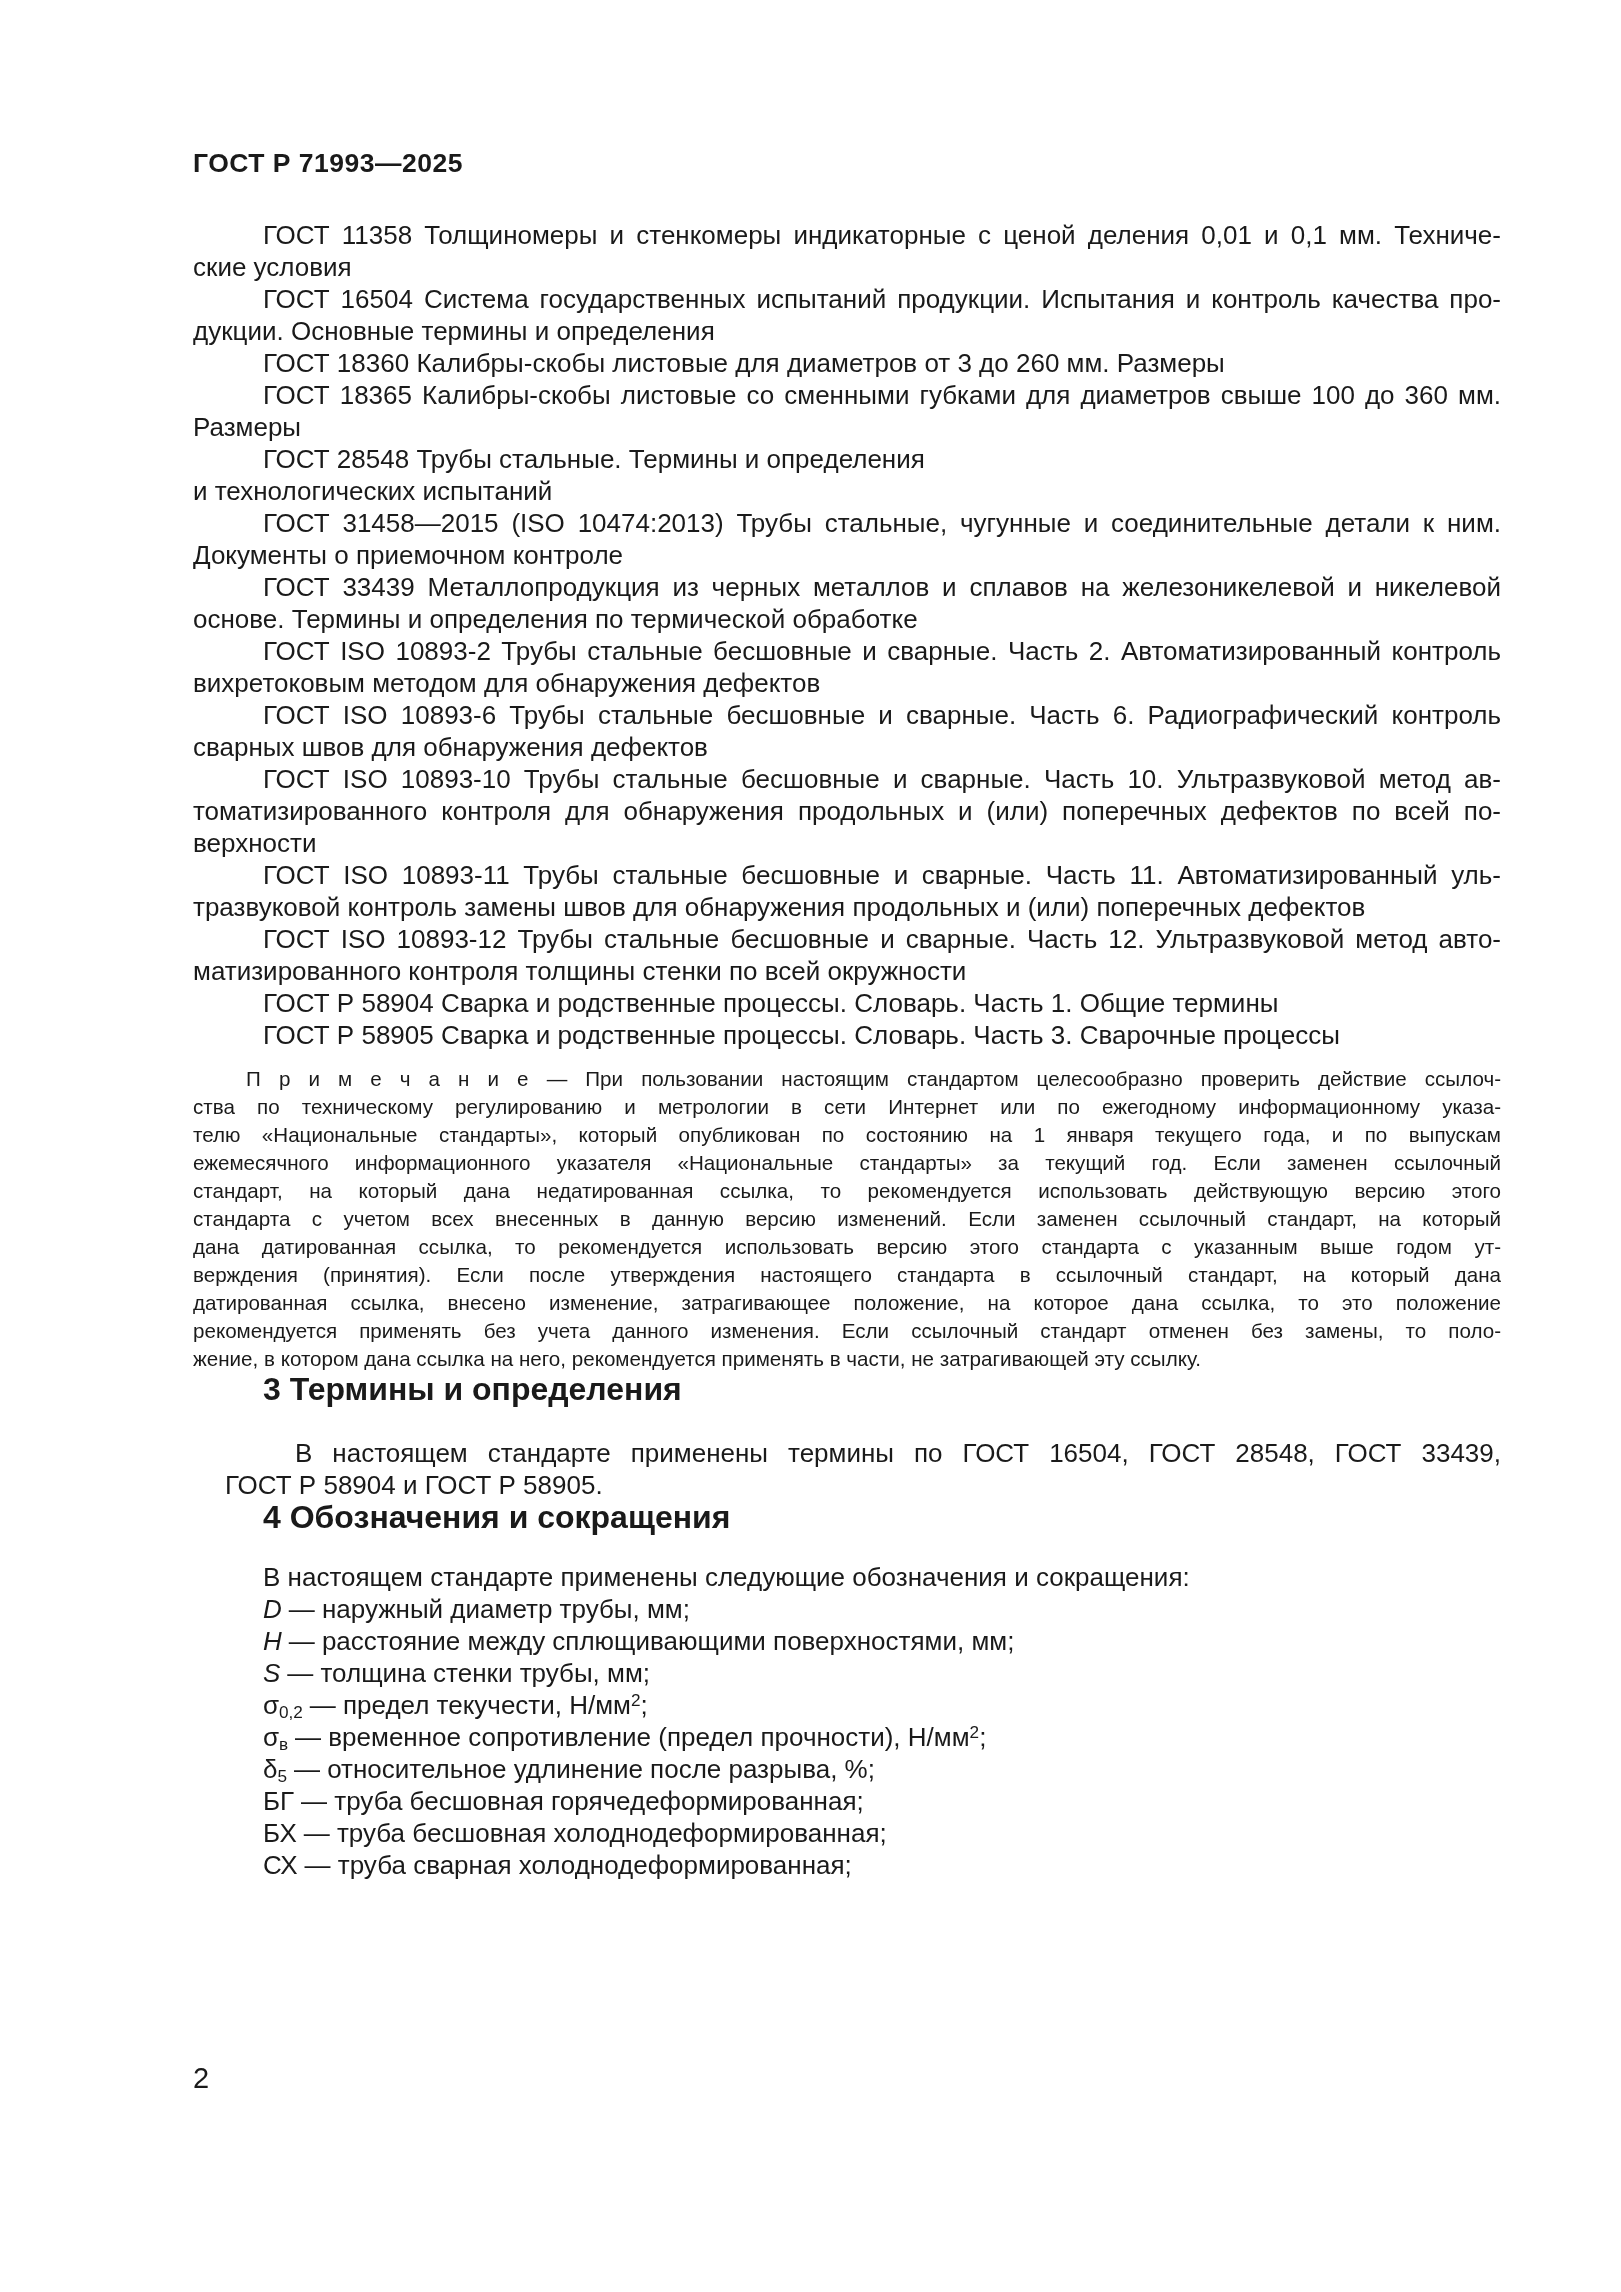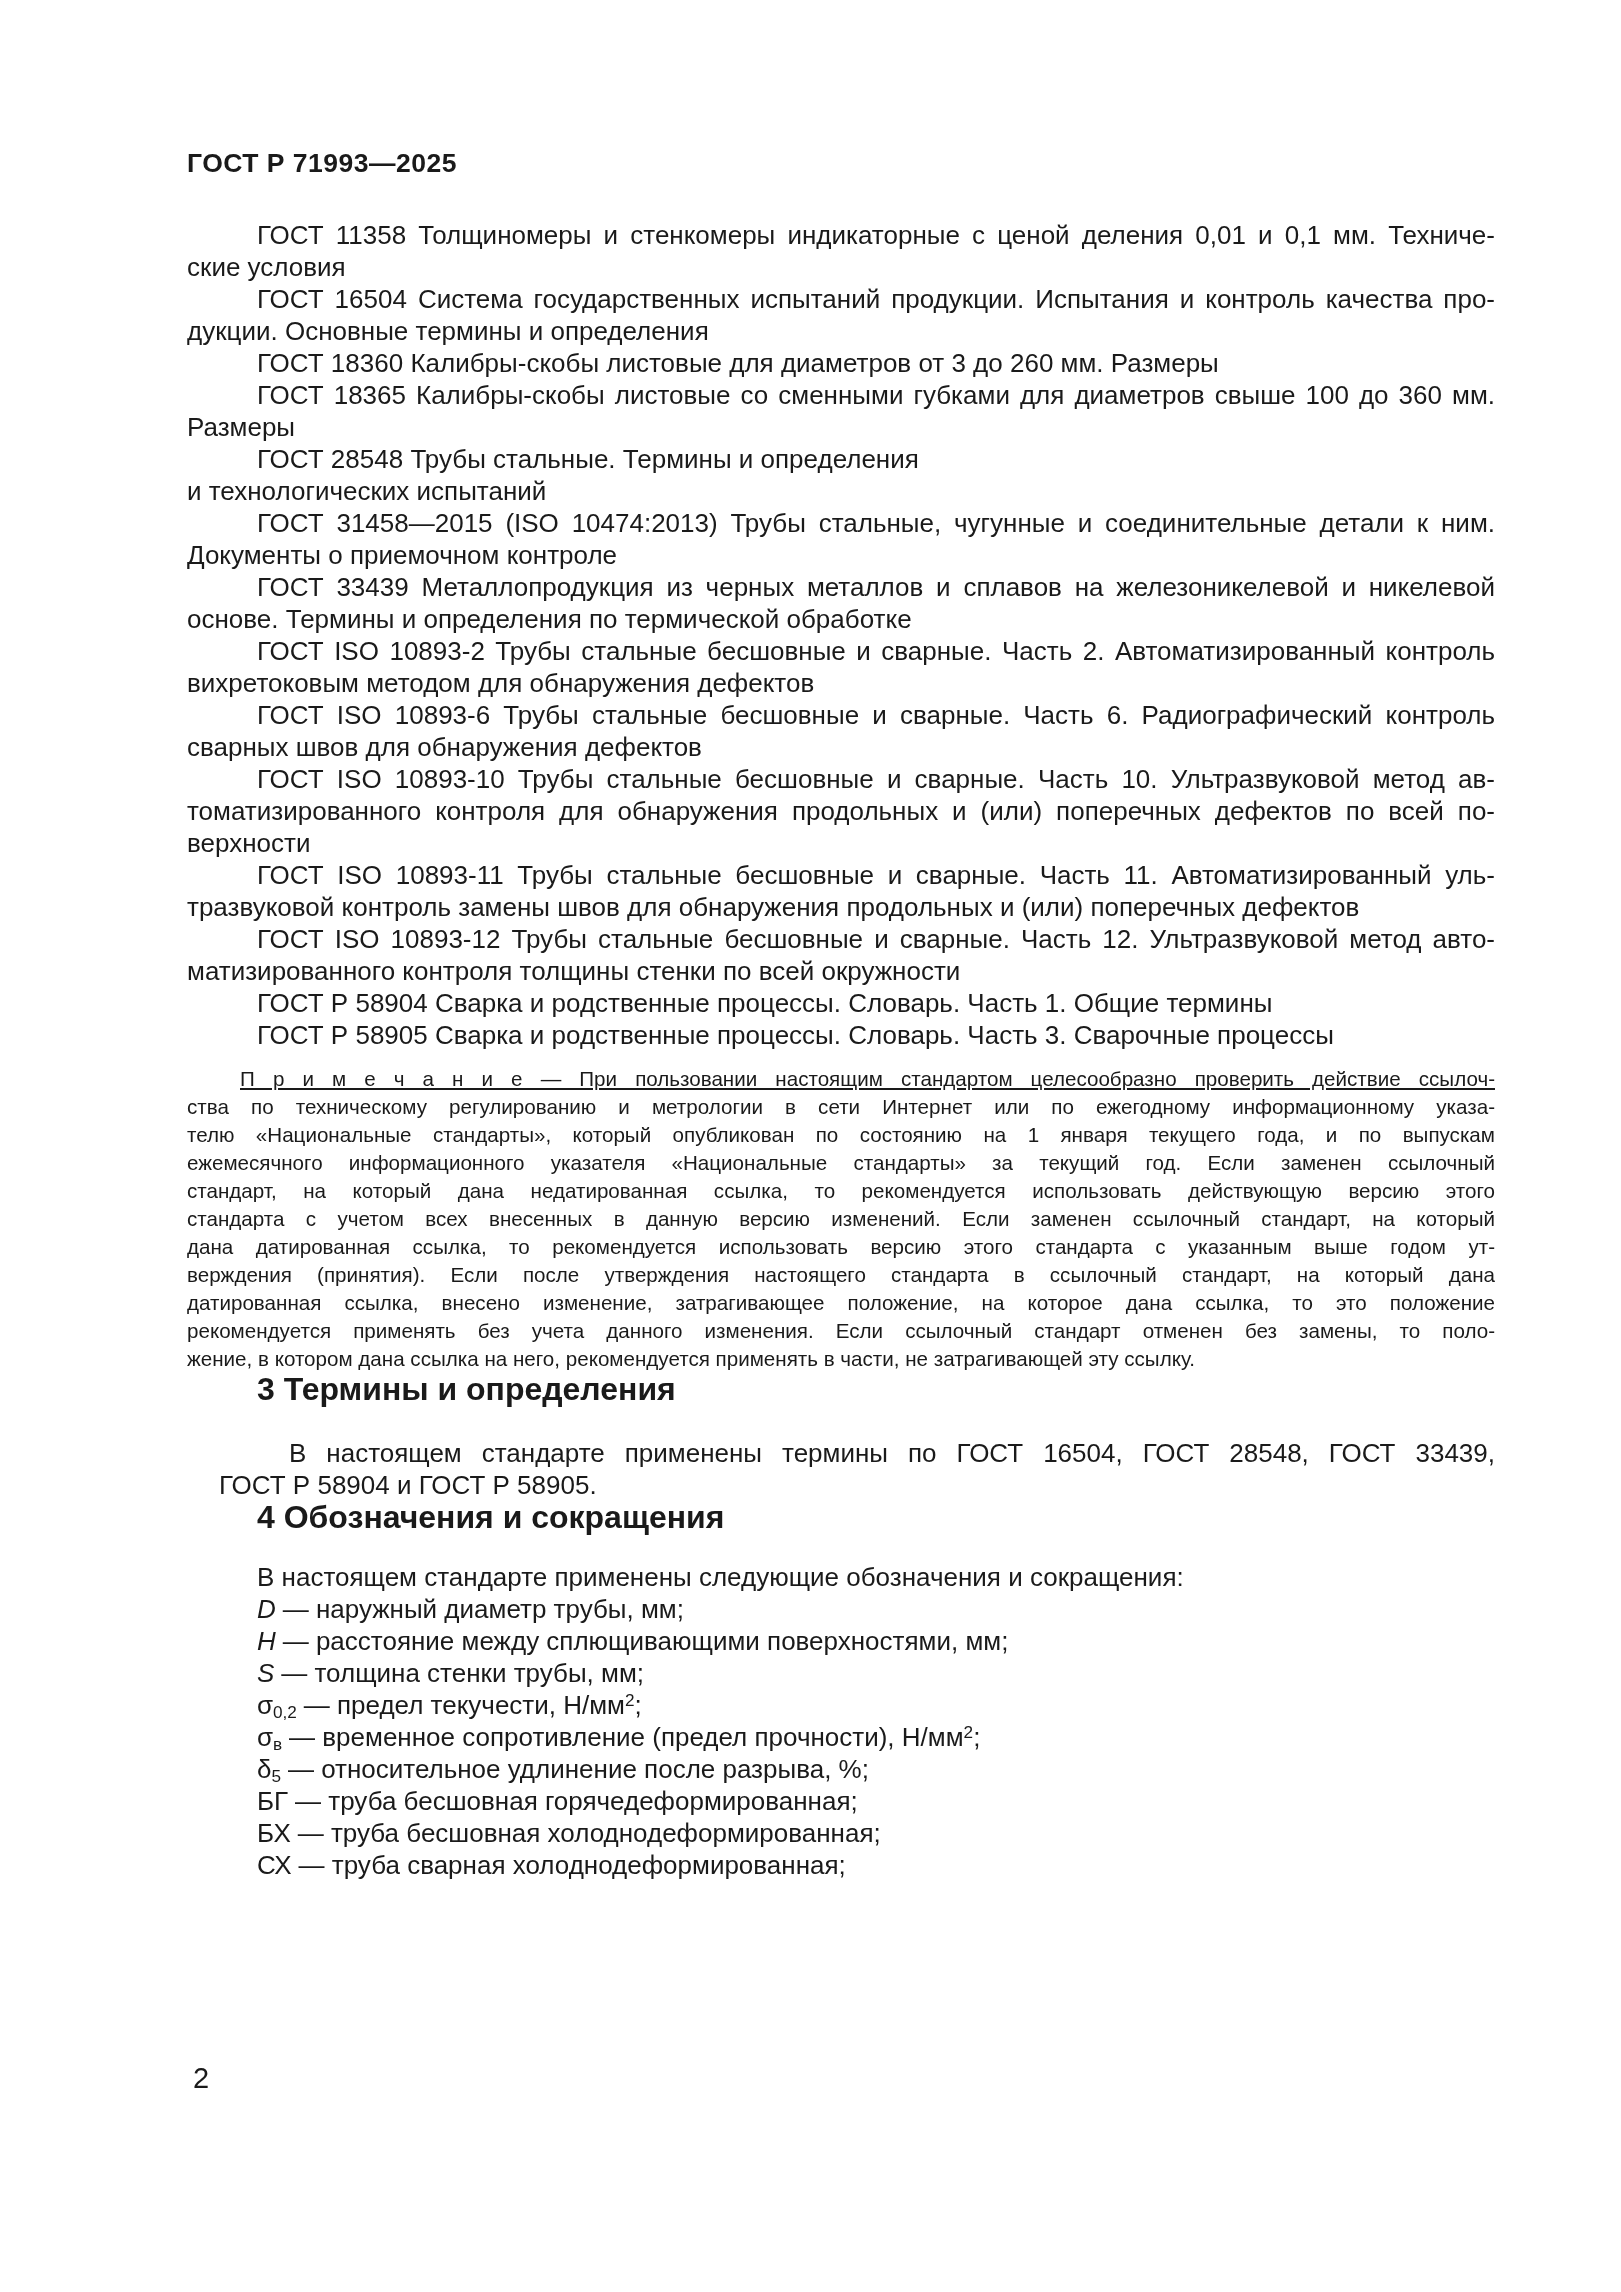--- a/index.html
+++ b/index.html
@@ -8,21 +8,21 @@
     width: 1621px;
     height: 2293px;
     background: #ffffff;
     margin: 0 auto;
     font-family: "Liberation Sans", "DejaVu Sans", sans-serif;
     color: #1a1a1a;
     overflow: hidden;
   }
   .content {
     position: absolute;
-    left: 187px;
+    left: 193px;
     top: 0;
     width: 1308px;
   }
   .running-header {
     margin-top: 150px;
     font-size: 26.5px;
     font-weight: bold;
     line-height: 27.4px;
     letter-spacing: 0.5px;
   }
@@ -32,21 +32,21 @@
     line-height: 32px;
     white-space: normal;
   }
   .ind { text-indent: 70px; }
   .j { text-align: justify; text-align-last: justify; }
   .note { margin-top: 13.7px; }
   .note .ln {
     font-size: 20.6px;
     line-height: 28px;
   }
-  .note .ind { text-indent: 53px; text-decoration: underline; }
+  .note .ind { text-indent: 53px; }
   h2.h {
     margin: 0;
     font-size: 32px;
     font-weight: bold;
     line-height: 32px;
     text-indent: 70px;
   }
   .h3 { margin-top: 50px; }
   .h4 { margin-top: 37px; }
   .para { margin-top: 32px; margin-left: 32px; }

